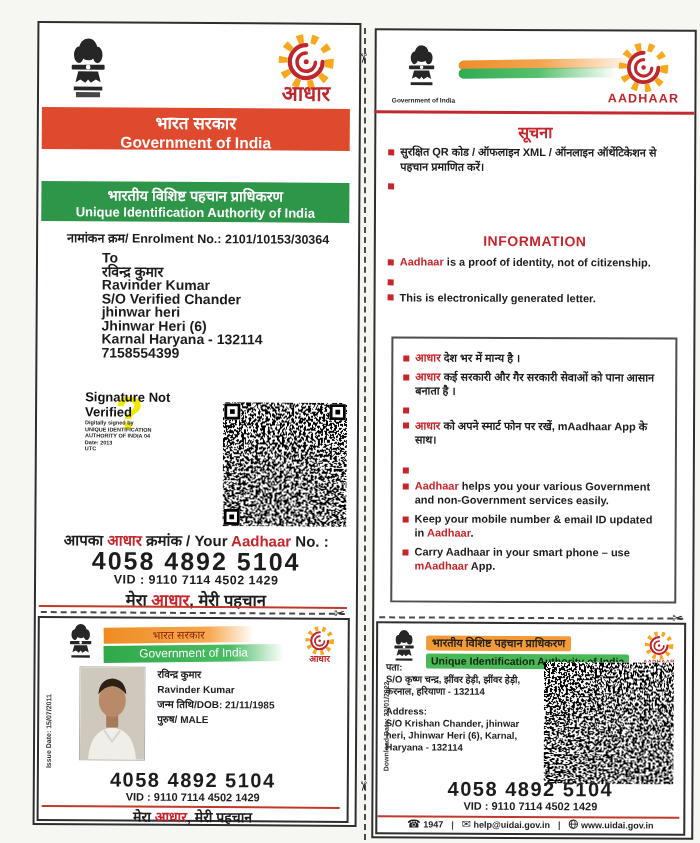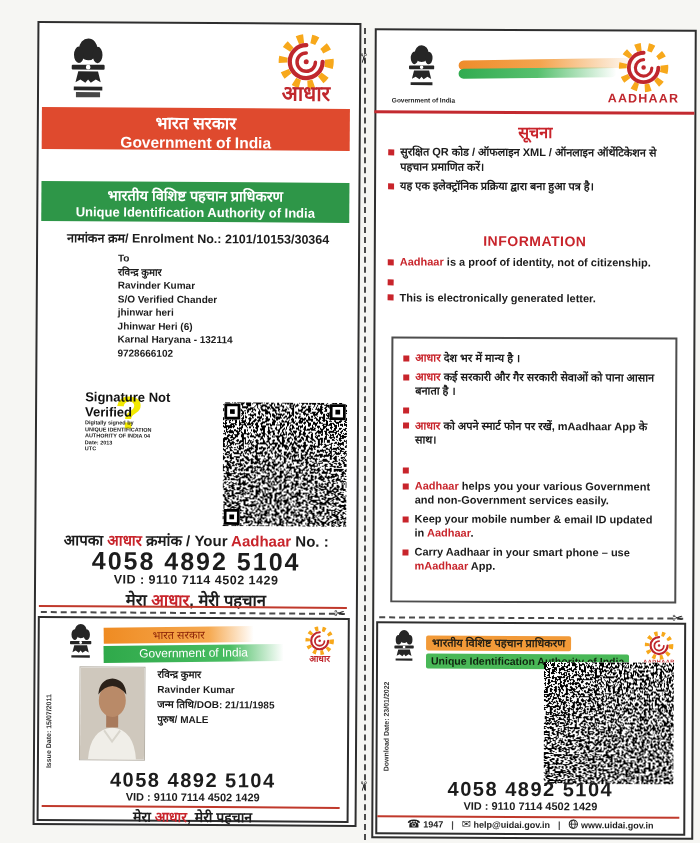--- a/index.html
+++ b/index.html
@@ -36,21 +36,21 @@
 
   
   .banner{left:3px;width:308px;padding:3px 0;text-align:center;color:#fff;font-weight:700;}
   #banner-red{top:84px;background:#df4a2e;height:36px;}
   #banner-red .l1{font-size:17px;}
   #banner-red .l2{font-size:15.5px;}
   #banner-green{top:158px;background:#2e9648;height:34px;}
   #banner-green .l1{font-size:14.5px;}
   #banner-green .l2{font-size:13px;}
   #enrolment{top:206px;font-size:12.5px;font-weight:700;}
-  #addr{left:80px;top:228px;font-size:10px;font-weight:700;line-height:13.5px;}
+  #addr{left:64px;top:228px;font-size:14px;font-weight:700;line-height:13.5px;}
   #stamp{left:48px;top:366px;width:104px;}
   #stamp .qmark{position:absolute;left:30px;top:-4px;font-size:46px;font-weight:700;color:#f2e900;z-index:1;}
   #stamp .st-title{position:relative;z-index:2;font-size:13px;font-weight:700;color:#111;}
   #stamp .st-line{position:relative;z-index:2;font-size:5.5px;line-height:6.5px;font-weight:700;color:#222;}
   .qr{background:#fff;}
   #qr1{left:186px;top:378px;width:124px;height:124px;}
   #your-no{top:506px;font-size:15px;font-weight:700;}
   #big-no{top:523px;font-size:25px;font-weight:700;letter-spacing:2px;}
   #vid1{top:549px;font-size:12.5px;font-weight:700;letter-spacing:.5px;}
   #slogan1{top:564px;font-size:16.5px;font-weight:700;}
@@ -157,21 +157,21 @@
   <div class="abs ctr" id="enrolment">नामांकन क्रम/ Enrolment No.: 2101/10153/30364</div>
 
   <div class="abs" id="addr">
     <div>To</div>
     <div>रविन्द्र कुमार</div>
     <div>Ravinder Kumar</div>
     <div>S/O Verified Chander</div>
     <div>jhinwar heri</div>
     <div>Jhinwar Heri (6)</div>
     <div>Karnal Haryana - 132114</div>
-    <div>9728666102</div>
+    <div>7158554399</div>
   </div>
 
   <div class="abs" id="stamp">
     <div class="qmark">?</div>
     <div class="st-title">Signature Not Verified</div>
     <div class="st-line">Digitally signed by</div>
     <div class="st-line">UNIQUE IDENTIFICATION</div>
     <div class="st-line">AUTHORITY OF INDIA 04</div>
     <div class="st-line">Date: 2013</div>
     <div class="st-line">UTC</div>
@@ -309,21 +309,20 @@
 
   <div class="abs ctr red" id="rp-notice-title">सूचना</div>
 
   <div class="abs blist" id="rp-notice-list">
     <div class="bullet">
         <span class="sq"></span>
         <span class="btxt"><span>सुरक्षित QR कोड / ऑफलाइन XML / ऑनलाइन ऑथेंटिकेशन से पहचान प्रमाणित करें।</span><span class="red"></span><span></span></span>
       </div>
     <div class="bullet">
         <span class="sq"></span>
-        <span class="btxt"><span>यह एक इलेक्ट्रॉनिक प्रक्रिया द्वारा बना हुआ पत्र है।</span><span class="red"></span><span></span></span>
       </div>
   </div>
 
   <div class="abs ctr red" id="rp-info-title">INFORMATION</div>
 
   <div class="abs blist" id="rp-info-list">
     <div class="bullet">
         <span class="sq"></span>
         <span class="btxt"><span></span><span class="red">Aadhaar</span><span> is a proof of identity, not of citizenship.</span></span>
       </div>
@@ -398,20 +397,26 @@
     <div class="abs sunlogo" id="cb-logo">
       <svg viewBox="0 0 60 60" width="30" height="30">
         <circle cx="30" cy="30" r="24" fill="none" stroke="#f7a81b" stroke-width="9" stroke-dasharray="6.5 8.2"></circle>
         <path d="M30 13 a17 17 0 1 0 17 17" fill="none" stroke="#c0272d" stroke-width="4.4" stroke-linecap="round"></path>
         <path d="M30 21 a9.5 9.5 0 1 0 9.5 9.5" fill="none" stroke="#c0272d" stroke-width="3.6" stroke-linecap="round"></path>
         <circle cx="30" cy="30" r="2.6" fill="#c0272d"></circle>
       </svg>
       <div class="brand-en" style="font-size:5.5px;margin-top:-2px;letter-spacing:.5px;">AADHAAR</div>
     </div>
 
+    <div class="abs" id="cb-addr">
+      <div>पता:</div>
+      <div>S/O कृष्ण चन्द्र, झींवर हेड़ी, झींवर हेड़ी, करनाल, हरियाणा - 132114</div>
+      <div class="lbl">Address:</div>
+      <div>S/O Krishan Chander, jhinwar heri, Jhinwar Heri (6), Karnal, Haryana - 132114</div>
+    </div>
 
     <div class="abs qr" id="qr2">
       <svg viewBox="0 0 100 100" width="100%" height="100%" preserveAspectRatio="none">
         <defs>
           <filter id="qrB" x="0%" y="0%" width="100%" height="100%">
             <feTurbulence type="fractalNoise" baseFrequency="0.58" numOctaves="2" seed="13" stitchTiles="stitch" result="n"></feTurbulence>
             <feColorMatrix in="n" type="luminanceToAlpha" result="la"></feColorMatrix>
             <feComponentTransfer in="la" result="bw">
                 <feFuncA type="discrete" tableValues="0 1"></feFuncA>
               </feComponentTransfer>

